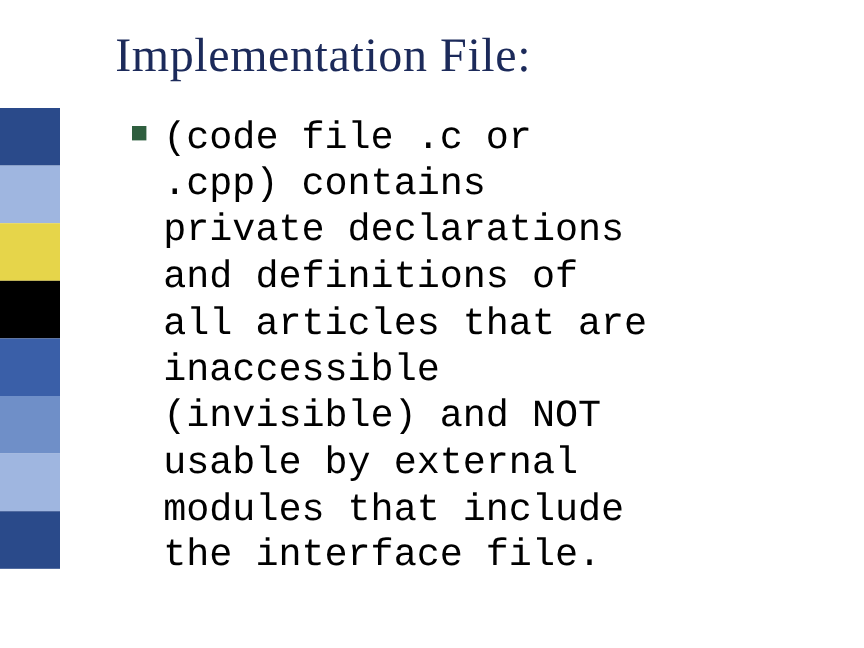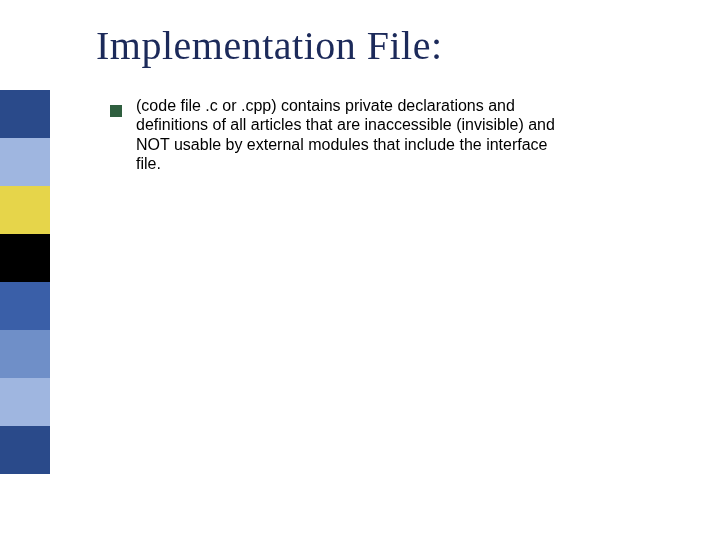--- a/index.html
+++ b/index.html
@@ -50,22 +50,22 @@
   }
   .bullet {
     flex: 0 0 auto;
     width: 12px;
     height: 12px;
     background: #2f5f3f;
     margin-top: 9px;
     margin-right: 14px;
   }
   .text {
-    font-family: Liberation Sans, sans-serif;
-    font-size: 16px;
+    font-family: Liberation Mono, monospace;
+    font-size: 32px;
     line-height: 1.21;
     color: #000;
   }
 </style>
 </head>
 <body>
 
 <div class="slide">
 
   <div class="sidebar">

